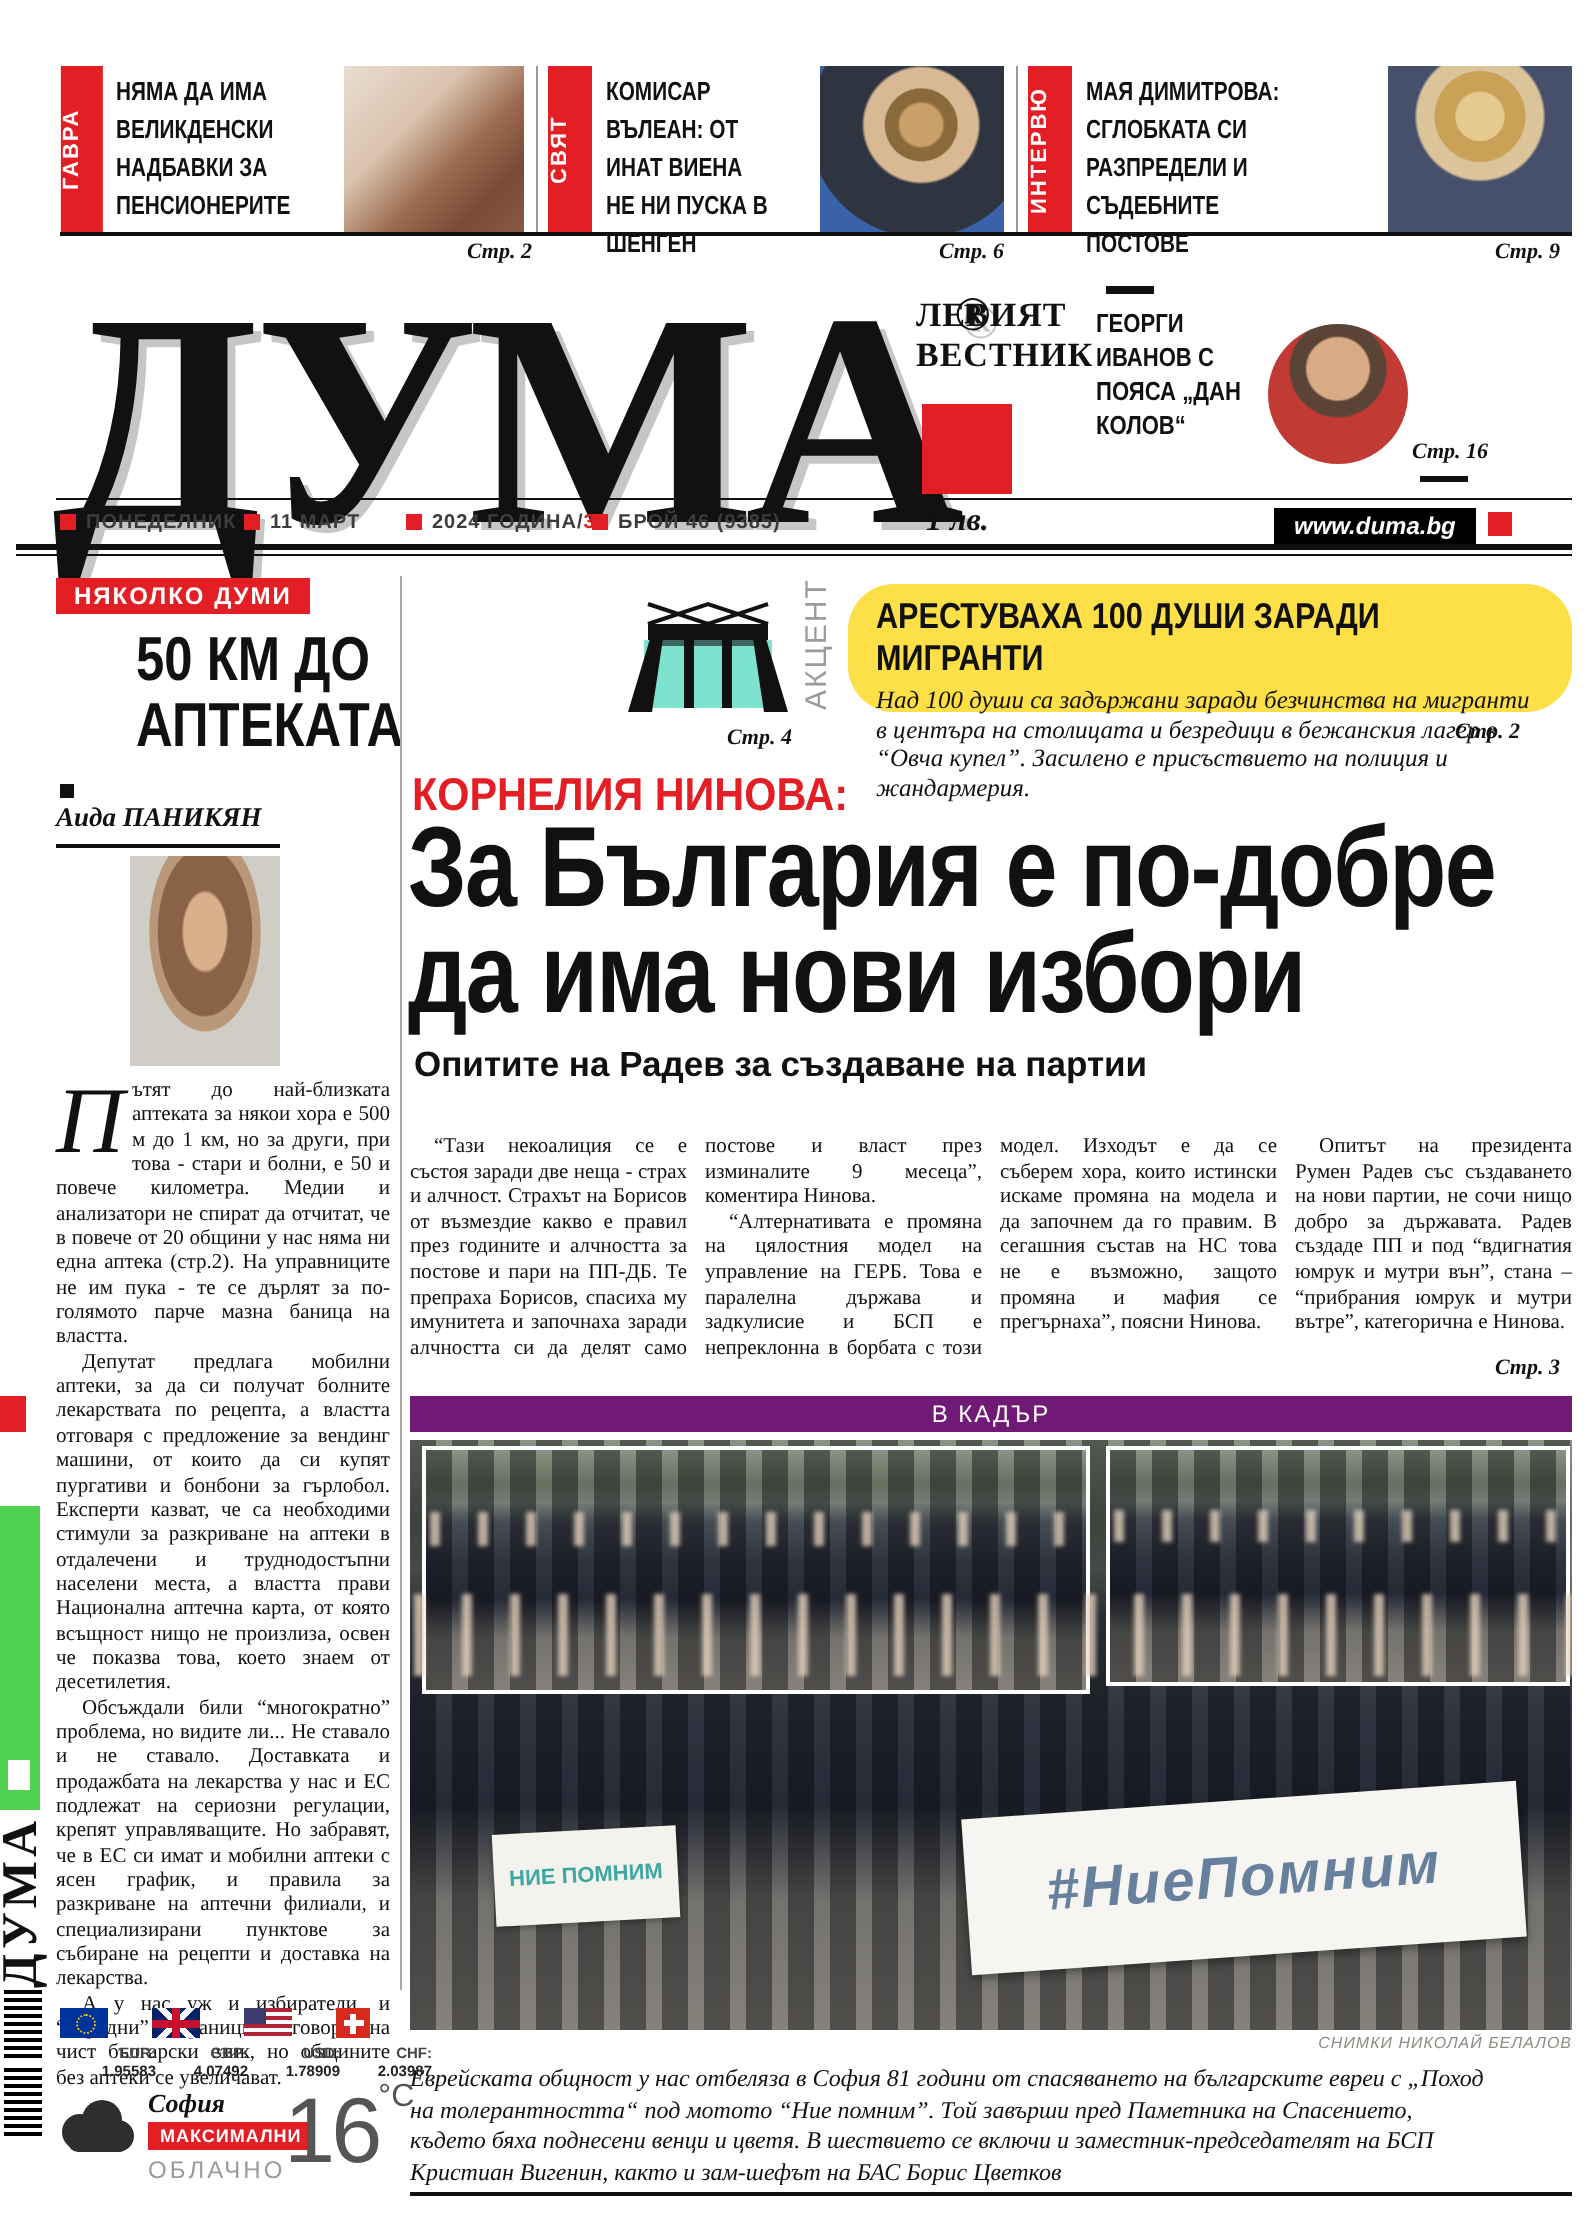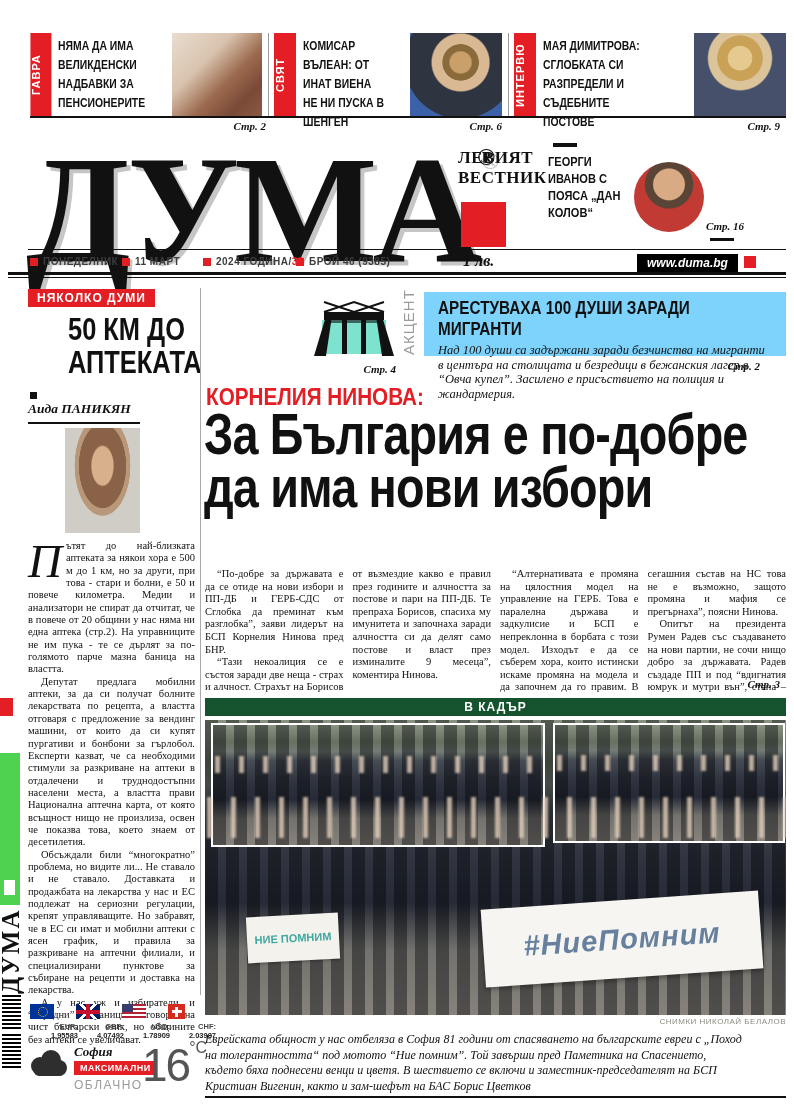--- a/index.html
+++ b/index.html
@@ -32,32 +32,32 @@
   
   .rubric{background:#e31e24;color:#fff;font-weight:bold;font-size:12px;padding:2px 9px;letter-spacing:1px;}
   .lc-title{font-weight:bold;font-size:31px;line-height:33px;margin-left:40px;}
   .lc-body{width:167px;font-family:"Liberation Serif",serif;font-size:10.5px;line-height:12.35px;
            text-align:justify;}
   .lc-body p{margin:0;text-indent:13px;}
   .lc-body p.first{text-indent:0;}
   .dropcap{float:left;font-family:"Liberation Serif",serif;font-size:47px;line-height:38px;
            padding:2px 4px 0 0;font-style:italic;}
   
-  .ak-box{background:#7dd3fc;padding:6px 14px 6px 14px;}
+  .ak-box{background:#fde047;padding:6px 14px 6px 14px;border-radius:23px;}
   .ak-title{font-weight:bold;font-size:18px;}
   .ak-text{font-family:"Liberation Serif",serif;font-style:italic;font-size:12.5px;line-height:14.5px;margin-top:3px;}
   .vert-label{writing-mode:vertical-rl;transform:rotate(180deg);color:#9b9b9b;font-size:15px;letter-spacing:1px;}
   
   .kicker{color:#e31e24;font-weight:bold;font-size:23px;}
   .headline{font-weight:bold;font-size:57px;line-height:53px;letter-spacing:-1px;}
   .subhead{font-weight:bold;font-size:17.5px;line-height:21px;}
   .cols{width:581px;height:132px;column-count:4;column-gap:9px;
         font-family:"Liberation Serif",serif;font-size:10.5px;line-height:12.6px;text-align:justify;}
   .cols p{margin:0;text-indent:12px;}
-  .redbar{background:#14532d;color:#fff;font-weight:bold;font-size:12px;letter-spacing:1px;
+  .redbar{background:#701a75;color:#fff;font-weight:normal;font-size:12px;letter-spacing:1px;
           text-align:center;line-height:18px;}
   
   .photo{background:
       linear-gradient(180deg,#a9b39b 0%,#7d8873 14%,#8e978b 22%,#565c63 30%,#3b404c 46%,#2e3340 62%,#8d8a82 78%,#a59e92 100%);
       position:relative;overflow:hidden;}
   .photo::before{content:"";position:absolute;inset:0;
       background:repeating-linear-gradient(90deg,rgba(15,20,30,.55) 0 13px,rgba(120,125,140,.35) 13px 21px);
       mix-blend-mode:multiply;}
   .photo::after{content:"";position:absolute;left:0;right:0;top:26%;height:14%;
       background:repeating-linear-gradient(90deg,rgba(225,205,185,.8) 2px 7px,rgba(40,45,60,.0) 7px 26px);
@@ -183,41 +183,41 @@
     <div class="ak-text">Над 100 души са задържани заради безчинства на мигранти в центъра на столицата и безредици в бежанския лагер в “Овча купел”. Засилено е присъствието на полиция и жандармерия.</div>
   </div>
   <div class="abs pageref" style="left:700px;top:360px;width:60px;text-align:right;">Стр. 2</div>
 
   <div class="abs kicker" style="left:206px;top:384px;"><span class="cond9">КОРНЕЛИЯ НИНОВА:</span></div>
   <div class="abs headline" style="left:204px;top:408px;">
     <span class="cond">За България е по-добре</span><br>
     <span class="cond">да има нови избори</span>
   </div>
   <div class="abs subhead" style="left:207px;top:522px;">
+    <div>Опитите на Радев за създаване на партии</div>
   </div>
   <div class="abs cols" style="left:205px;top:568px;">
-    <p>“По-добре за държавата е да се отиде на нови избори и ПП-ДБ и ГЕРБ-СДС от Сглобка да преминат към разглобка”, заяви лидерът на БСП Корнелия Нинова пред БНР.</p>
     <p>“Тази некоалиция се е състоя заради две неща - страх и алчност. Страхът на Борисов от възмездие какво е правил през годините и алчността за постове и пари на ПП-ДБ. Те препраха Борисов, спасиха му имунитета и започнаха заради алчността си да делят само постове и власт през изминалите 9 месеца”, коментира Нинова.</p>
     <p>“Алтернативата е промяна на цялостния модел на управление на ГЕРБ. Това е паралелна държава и задкулисие и БСП е непреклонна в борбата с този модел. Изходът е да се съберем хора, които истински искаме промяна на модела и да започнем да го правим. В сегашния състав на НС това не е възможно, защото промяна и мафия се прегърнаха”, поясни Нинова.</p>
     <p>Опитът на президента Румен Радев със създаването на нови партии, не сочи нищо добро за държавата. Радев създаде ПП и под “вдигнатия юмрук и мутри вън”, стана – “прибрания юмрук и мутри вътре”, категорична е Нинова.</p>
   </div>
   <div class="abs pageref" style="left:720px;top:678px;width:60px;text-align:right;">Стр. 3</div>
 
   <div class="abs redbar" style="left:205px;top:698px;width:581px;height:18px;">В КАДЪР</div>
   <div class="abs photo" style="left:205px;top:720px;width:581px;height:295px;">
     <div class="photo" style="position:absolute;left:6px;top:3px;width:330px;height:120px;border:2px solid #fff;"></div>
     <div class="photo" style="position:absolute;left:348px;top:3px;width:228px;height:116px;border:2px solid #fff;"></div>
     <div class="banner" style="left:278px;top:180px;width:278px;height:78px;">
       <span class="banner-text">#НиеПомним</span>
     </div>
     <div class="placard" style="left:42px;top:195px;width:92px;height:46px;">
       <span>НИЕ ПОМНИМ</span>
     </div>
   </div>
-  <div class="abs credit" style="left:500px;top:1017px;width:286px;text-align:right;">СНИМКИ НИКОЛАЙ БЕЛАЛОВ</div>
+  <div class="abs credit" style="left:500px;top:1017px;width:286px;text-align:right;font-style:italic;">СНИМКИ НИКОЛАЙ БЕЛАЛОВ</div>
   <div class="abs caption" style="left:205px;top:1032px;">Еврейската общност у нас отбеляза в София 81 години от спасяването на българските евреи с „Поход на толерантността“ под мотото “Ние помним”. Той завърши пред Паметника на Спасението, където бяха поднесени венци и цветя. В шествието се включи и заместник-председателят на БСП Кристиан Вигенин, както и зам-шефът на БАС Борис Цветков</div>
   <div class="abs rule" style="left:205px;top:1096px;width:581px;height:2px;"></div>
 
   <div class="cur" style="left:30px;top:1004px;">
     <div class="flag" style="background:#039;">
       <div style="position:absolute;left:8px;top:3px;width:8px;height:8px;border:1.5px dotted #fc0;border-radius:50%;"></div>
     </div>
     <div class="code">EUR:</div>
     <div class="rate">1.95583</div>
   </div>

